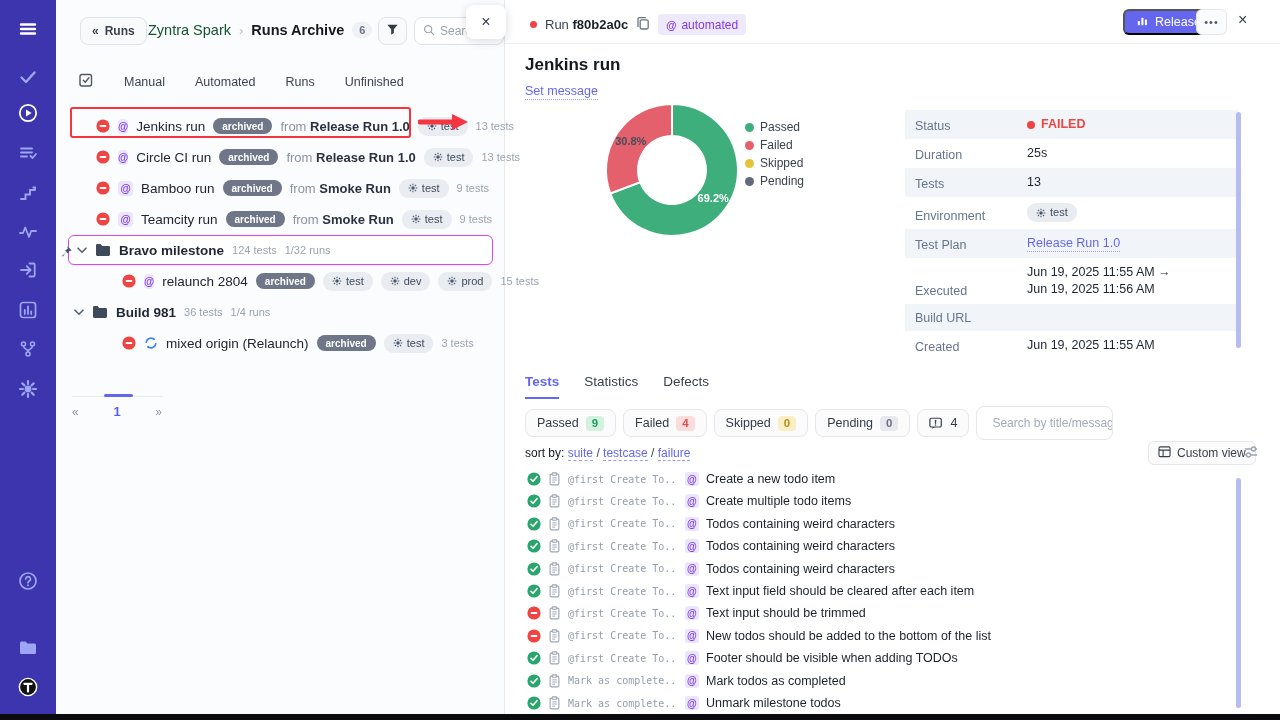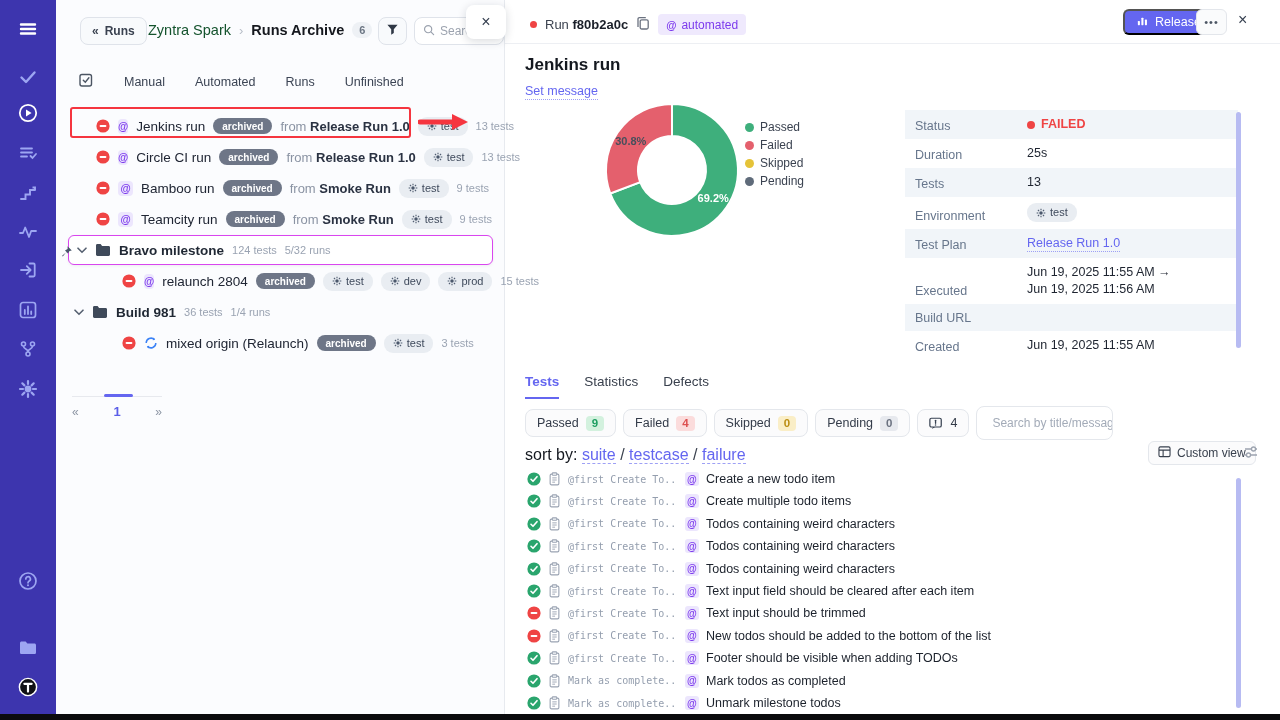--- a/index.html
+++ b/index.html
@@ -92,21 +92,21 @@
   .rtabs { left:20px; top:374px; display:flex; gap:25px; font-size:13.5px; }
   .rtabs .tab { color:#39404d; cursor:pointer; padding-bottom:8px; }
   .rtabs .tab.on { color:#6466f0; font-weight:600; border-bottom:2.5px solid #6466f0; }
 
   .filters { left:20px; top:406px; display:flex; align-items:center; gap:7px; }
   .fbtn { height:28px; display:inline-flex; align-items:center; gap:7px; padding:0 11px; border:1px solid #e4e7ec; border-radius:8px; background:#fbfbfc; font-size:12.5px; color:#333b49; font-weight:500; cursor:pointer; }
   .fbtn .fc { font-size:11.5px; font-weight:bold; border-radius:4px; padding:1.5px 6px; }
   .fsearch { width:137px; height:28px; border:1px solid #e4e7ec; border-radius:8px; background:#fff; display:flex; align-items:center; gap:6px; padding:16px 9px; overflow:hidden; }
   .fsearch span { font-size:12px; color:#a3abb8; white-space:nowrap; }
 
-  .sortrow { left:20px; top:446px; font-size:16px; color:#14181f; }
+  .sortrow { left:20px; top:446px; font-size:12px; color:#14181f; }
   .sortrow a { color:#6466f0; text-decoration:none; border-bottom:1px dashed #9ea0f5; cursor:pointer; }
   .sortrow .sl { color:#3c4350; }
   .cviewbtn { left:643px; top:441px; height:24px; display:inline-flex; align-items:center; gap:6px; padding:0 9px; border:1px solid #e4e7ec; border-radius:6px; background:#fbfbfc; font-size:12px; color:#39414e; cursor:pointer; }
   .sliders { left:738px; top:444px; width:16px; height:16px; cursor:pointer; }
 
   .testlist { left:0; top:468px; width:760px; }
   .trow { position:absolute; left:0; width:760px; height:22px; display:flex; align-items:center; gap:7px; padding-left:22px; cursor:pointer; }
   .trow .suite { width:110px; flex:none; font-family:"DejaVu Sans Mono", monospace; font-size:10px; color:#949eae; overflow:hidden; white-space:nowrap; }
   .trow .ttl { font-size:12.5px; color:#1c222c; white-space:nowrap; }
   .trow .at-ic { width:14px; height:14px; font-size:10px; border-radius:3px; }
@@ -299,21 +299,21 @@
             <path d="M7.6 1.2l4.2 4.2-2.3.5-1.5 2.6-1.6-1.6-3.6 4.5-.7-.7 4.5-3.6L5 5.5l2.6-1.5z" fill="#475569"></path>
           </svg></span>
         <svg class="chev" viewBox="0 0 10 7">
           <path d="M1 1.2l4 4 4-4" stroke="#556070" stroke-width="1.6" fill="none" stroke-linecap="round"></path>
         </svg>
         <svg class="fold-ic" viewBox="0 0 16 14">
           <path d="M1 2.4C1 1.6 1.6 1 2.4 1h3.2l1.5 1.9h6.5c.8 0 1.4.6 1.4 1.4v7.3c0 .8-.6 1.4-1.4 1.4H2.4c-.8 0-1.4-.6-1.4-1.4z" fill="#3f4a5a"></path>
         </svg>
         <span class="nm">Bravo milestone</span>
         <span class="cnttx">124 tests</span>
-        <span class="cnttx">5/32 runs</span>
+        <span class="cnttx">1/32 runs</span>
       </div>
       <div class="runrow" style="top: 162px; padding-left: 66px;">
         <svg class="stat-ic" viewBox="0 0 14 14">
           <circle cx="7" cy="7" r="6.6" fill="#ef4444"></circle>
           <rect x="3.6" y="6.1" width="6.8" height="1.9" rx="0.95" fill="#fff"></rect>
         </svg>
         <span class="at-ic">@</span>
         <span class="nm">relaunch 2804</span>
         <span class="pill-arch">archived</span>
         <span class="tagp"><svg width="10" height="10" viewBox="0 0 12 12">

